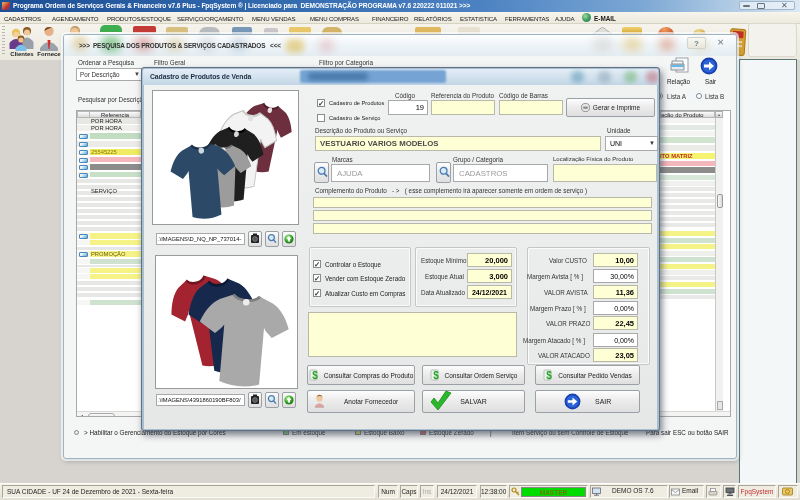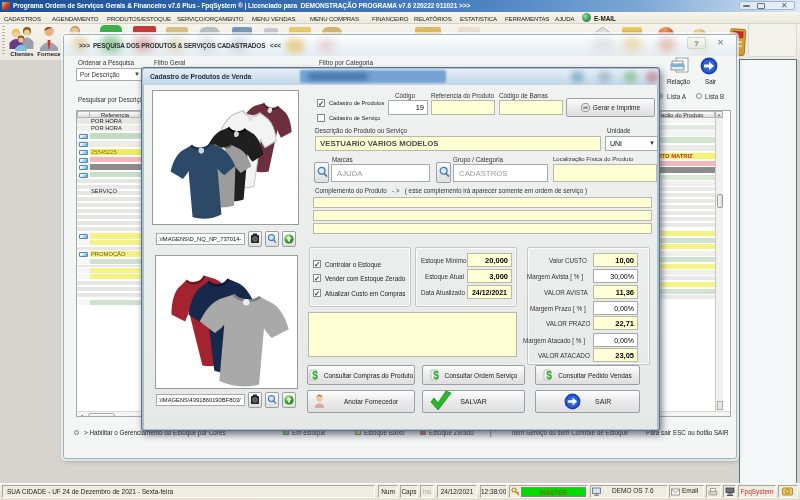--- a/index.html
+++ b/index.html
@@ -448,21 +448,21 @@
 <div class="gb" style="left:527px;top:247px;width:123px;height:118px"></div>
 <div class="l6" style="left:549px;top:257px">Valor CUSTO</div>
 <div class="yfld" style="left:593px;top:253px;width:45px;height:14px;font-size:7.5px;font-weight:bold;text-align:right;line-height:13px;padding-right:3px">10,00</div>
 <div class="l6" style="left:527px;top:273px">Margem Avista [ % ]</div>
 <div class="fld" style="left:593px;top:269px;width:45px;height:14px;font-size:7px;text-align:right;line-height:13px;padding-right:3px">30,00%</div>
 <div class="l6" style="left:544px;top:289px">VALOR AVISTA</div>
 <div class="yfld" style="left:593px;top:285px;width:45px;height:14px;font-size:7.5px;font-weight:bold;text-align:right;line-height:13px;padding-right:3px">11,36</div>
 <div class="l6" style="left:530px;top:305px">Margem Prazo [ % ]</div>
 <div class="fld" style="left:593px;top:301px;width:45px;height:14px;font-size:7px;text-align:right;line-height:13px;padding-right:3px">0,00%</div>
 <div class="l6" style="left:546px;top:320px">VALOR PRAZO</div>
-<div class="yfld" style="left:593px;top:316px;width:45px;height:14px;font-size:7.5px;font-weight:bold;text-align:right;line-height:13px;padding-right:3px">22,71</div>
+<div class="yfld" style="left:593px;top:316px;width:45px;height:14px;font-size:7.5px;font-weight:bold;text-align:right;line-height:13px;padding-right:3px">22,45</div>
 <div class="l6" style="left:523px;top:337px">Margem Atacado [ % ]</div>
 <div class="fld" style="left:593px;top:333px;width:45px;height:14px;font-size:7px;text-align:right;line-height:13px;padding-right:3px">0,00%</div>
 <div class="l6" style="left:538px;top:352px">VALOR ATACADO</div>
 <div class="yfld" style="left:593px;top:348px;width:45px;height:14px;font-size:7.5px;font-weight:bold;text-align:right;line-height:13px;padding-right:3px">23,05</div>
 
 <div class="yfld" style="left:308px;top:312px;width:209px;height:45px"></div>
 
 <div class="btn" style="left:307px;top:365px;width:108px;height:20px">
  <svg width="11" height="12" viewBox="0 0 11 12" style="margin-right:4px">
         <rect x="1" y="1" width="7" height="10" rx="1" fill="#eef2ee" stroke="#b8c0b8"></rect>

